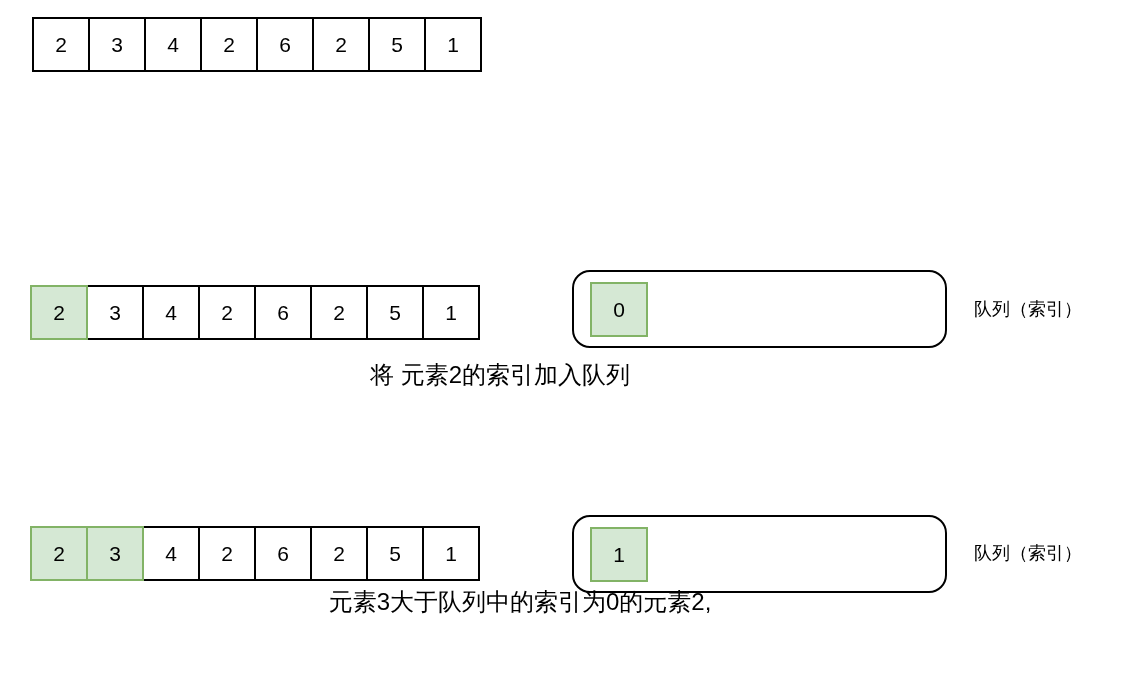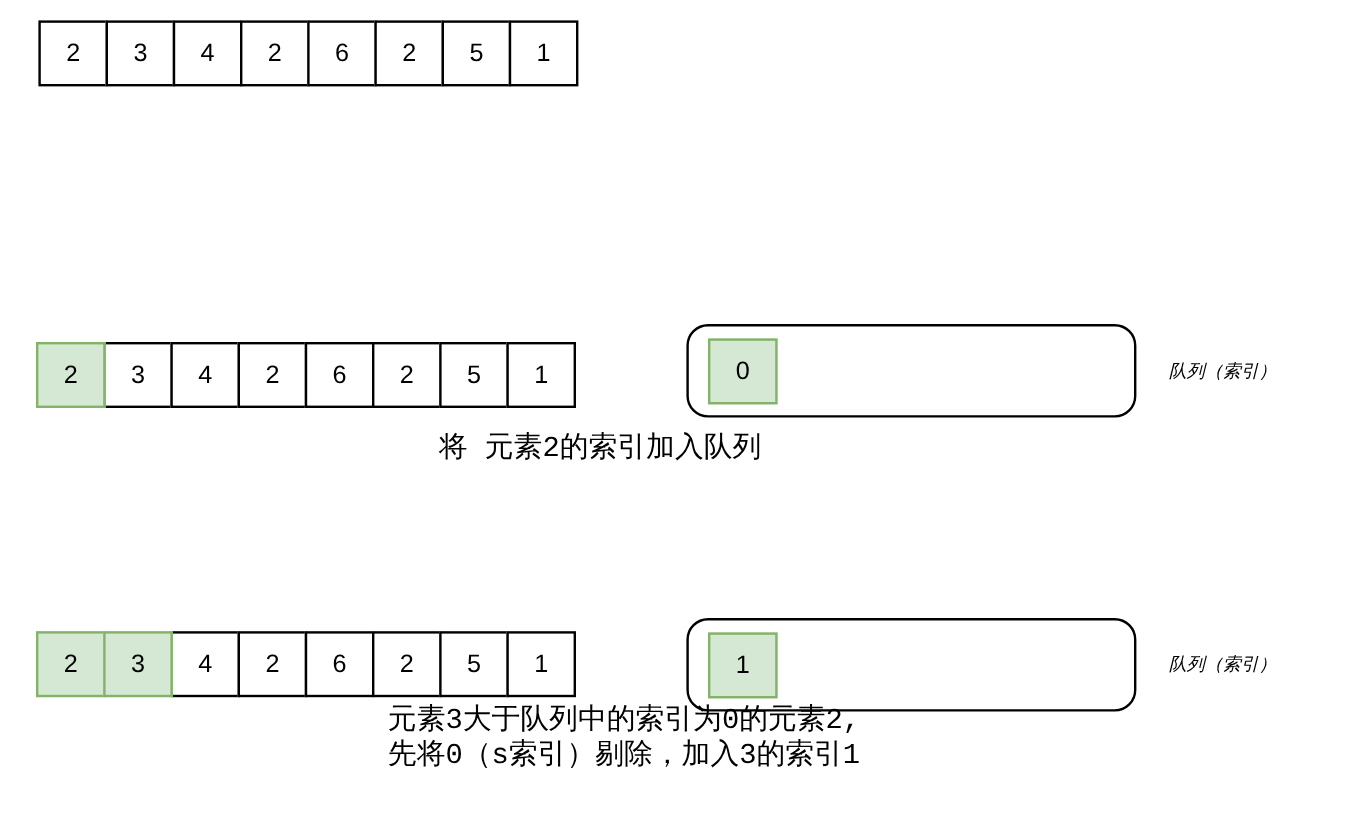--- a/index.html
+++ b/index.html
@@ -55,32 +55,30 @@
     border: 2px solid #82b366;
     background: #d5e8d4;
     display: flex;
     align-items: center;
     justify-content: center;
     font-size: 21px;
     line-height: 1;
   }
   .queue-label {
     position: absolute;
-    font-size: 15px;
+    font-size: 18px;
     line-height: 27px;
     white-space: nowrap;
-    font-style: italic;
   }
   .caption {
     position: absolute;
     text-align: center;
     font-size: 24px;
     line-height: 29px;
     white-space: nowrap;
-    font-family: Liberation Mono, monospace;
   }
   
   #array-initial { left: 32px;  top: 17px;  }
   #array-step1   { left: 30px;  top: 285px; }
   #array-step2   { left: 30px;  top: 526px; }
   #queue-step1   { left: 572px; top: 270px; }
   #queue-step2   { left: 572px; top: 515px; }
   #label-step1   { left: 974px; top: 296px; }
   #label-step2   { left: 974px; top: 540px; }
   #caption-step1 { left: 250px; top: 360px; width: 500px; }
@@ -131,16 +129,15 @@
     <div class="cell">1</div>
   </div>
 
   <div class="queue" id="queue-step2">
     <div class="queue-cell">1</div>
   </div>
   <div class="queue-label" id="label-step2">队列（索引）</div>
 
   <div class="caption" id="caption-step2">
     <div>元素3大于队列中的索引为0的元素2,</div>
-    <div>先将0（s索引）剔除，加入3的索引1</div>
   </div>
 
 </div>
 
 </body></html>

